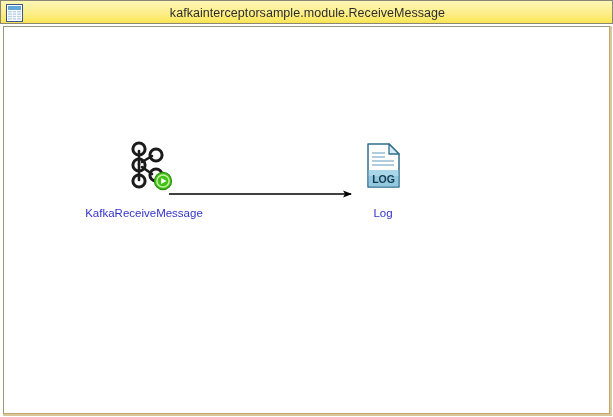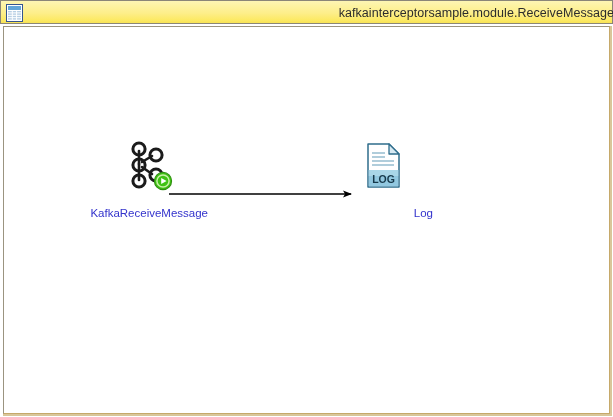--- a/index.html
+++ b/index.html
@@ -53,21 +53,21 @@
     height: 18px;
   }
 
   #titlebar-title {
     position: absolute;
     left: 0;
     top: 0;
     width: 613px;
     height: 24px;
     line-height: 24px;
-    text-align: right;
+    text-align: center;
     font-size: 12.5px;
     color: #2c2c2c;
     letter-spacing: 0.05px;
     white-space: nowrap;
     pointer-events: none;
   }
 
   
   #canvas {
     position: absolute;
@@ -96,21 +96,21 @@
     left: 3px;
     top: 414px;
     width: 609px;
     height: 2px;
     background: #d9c69a;
   }
 
   
   .node {
     position: absolute;
-    text-align: right;
+    text-align: center;
   }
   .node-label {
     font-size: 11.5px;
     color: #3333cc;
     white-space: nowrap;
     margin-top: 14px;
   }
 
   #node-kafka {
     left: 76px;

